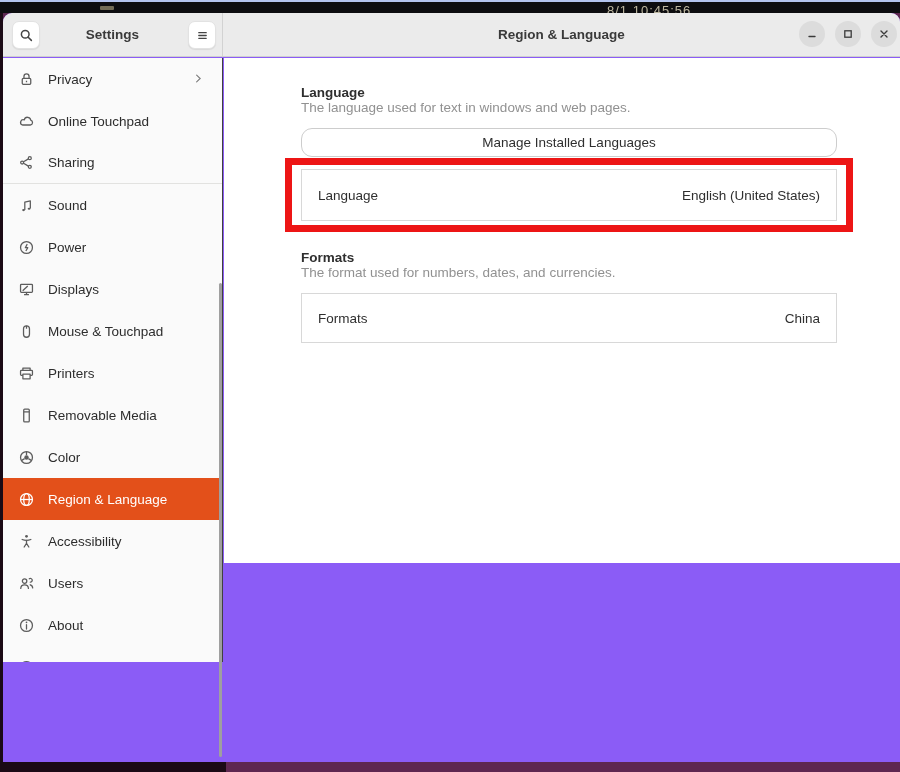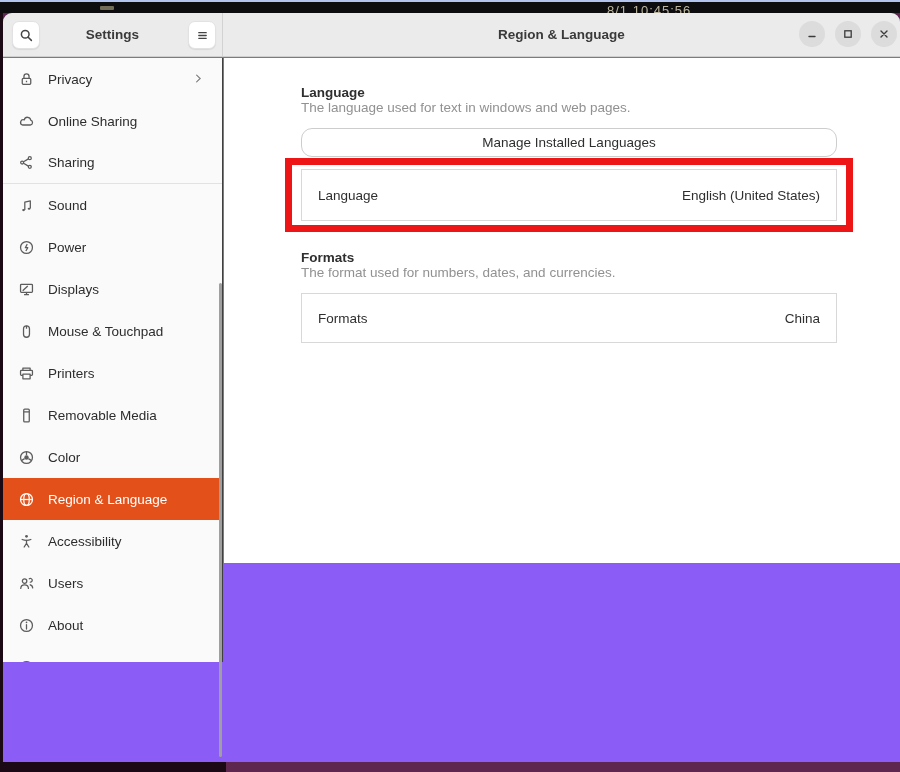--- a/index.html
+++ b/index.html
@@ -134,21 +134,21 @@
           </svg>
         </span>
     </div>
 
     <div class="side-item">
       <span class="icn">
           <svg width="17" height="17" viewBox="0 0 16 16" fill="none" stroke="#5c5c5c" stroke-width="1.2" stroke-linejoin="round">
             <path d="M4.2 11.3h7.4a2.3 2.3 0 0 0 .4-4.5 3.1 3.1 0 0 0-6.1-.4 2.45 2.45 0 0 0-1.7 4.9z"></path>
           </svg>
         </span>
-      <span class="lbl">Online Sharing</span>
+      <span class="lbl">Online Touchpad</span>
     </div>
 
     <div class="side-item sep-after">
       <span class="icn">
           <svg width="17" height="17" viewBox="0 0 16 16" fill="none" stroke="#5c5c5c" stroke-width="1.2">
             <circle cx="3.9" cy="8" r="1.4"></circle>
             <circle cx="11.1" cy="3.9" r="1.4"></circle>
             <circle cx="11.1" cy="12.1" r="1.4"></circle>
             <path d="M5.2 7.3l4.6-2.7M5.2 8.7l4.6 2.7"></path>
           </svg>

